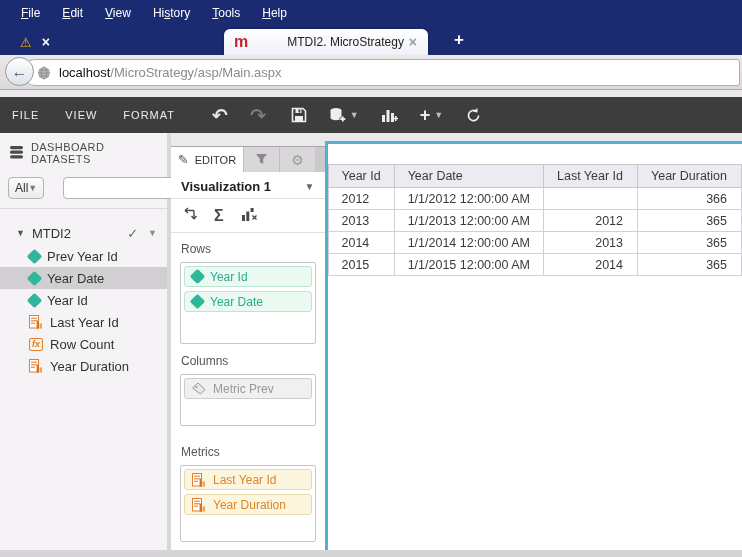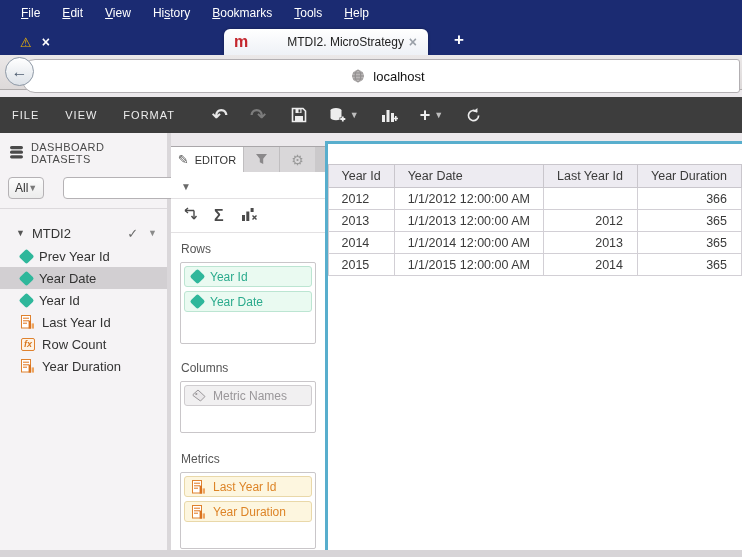--- a/index.html
+++ b/index.html
@@ -17,21 +17,21 @@
   .tab.active { width:204px; background:linear-gradient(#ffffff,#eef1f6); color:#222; border-radius:6px 6px 0 0; padding:0 8px 0 10px; box-shadow:0 0 3px rgba(0,0,0,.35); }
   .tab.active .tab-title { flex:1;margin-left:32px; }
   .warn-icon { color:#f5b800; font-size:13px; margin-right:7px; }
   .mstr-logo { color:#c4262d; font-weight:bold; font-size:16px; margin-right:7px; line-height:1; }
   .tab-close { font-size:14px; font-weight:bold; padding:0 3px; }
   .tab-close.white { color:#fff; }
   .tab-close.gray { color:#9aa0a8; }
   .newtab { color:#fff; font-size:17px; font-weight:bold; margin:0 0 3px 14px; padding:0 12px 2px 12px; border-radius:4px; }
 
   .navbar { height:35px; background:linear-gradient(#ebe8e8,#ddd9d9); border-bottom:1px solid #aeabab; position:relative; }
-  .urlbar { position:absolute; left:22px; right:2px; top:4px; height:34px; background:#fff; border:1px solid #b2afb2; border-radius:13px 3px 3px 13px; display:flex; align-items:center; padding-left:14px;justify-content:center; }
+  .urlbar { position:absolute; left:22px; right:2px; top:4px; height:27px; background:#fff; border:1px solid #b2afb2; border-radius:13px 3px 3px 13px; display:flex; align-items:center; padding-left:14px; }
   .urlbar .host { color:#111; font-size:13px; }
   .urlbar .path { color:#8a8a8a; font-size:13px; }
   .globe { display:inline-flex; margin-right:8px; }
   .backbtn { position:absolute; left:5px; top:2px; width:29px; height:29px; border-radius:50%; background:linear-gradient(#ffffff,#dde2e8); border:1px solid #8e99a6; color:#4e5d70; font-size:16px; font-weight:bold; text-align:center; line-height:27px; }
 
   .gapstrip { height:7px; background:#ece9ec; }
 
   
   .mstr-toolbar { height:36px; background:#3d3d3d; display:flex; align-items:center; padding-left:12px; color:#ededed; }
   .tmenu { font-size:11px; letter-spacing:1px; margin-right:26px; }
@@ -51,21 +51,21 @@
   .sb-select .caret { color:#7a7a7a; font-size:9px; }
   .sb-search { flex:1; height:22px; border:1px solid #b5b2b5; border-radius:4px; background:#fff; display:flex; align-items:center; }
   .sb-search input { flex:1; border:none; outline:none; background:transparent; font-size:12px; padding:0 4px; min-width:0; }
   .sb-search .mag { margin-right:5px; display:inline-flex; }
   .sb-divider { border-top:1px solid #dcd9dc; margin-top:9px; }
   .ds-row { display:flex; align-items:center; margin-top:12px; height:24px; padding:0 10px 0 16px; font-size:13px; color:#333; }
   .ds-row .tri { font-size:9px; color:#555; margin-right:7px; }
   .ds-row .name { flex:1; }
   .ds-row .chk { color:#6a6a6a; font-size:13px; margin-right:10px; }
   .ds-row .caret { color:#8a8a8a; font-size:9px; }
-  .tree-item { display:flex; align-items:center; height:22px; padding-left:21px; font-size:13px; color:#333; gap:7px; }
+  .tree-item { display:flex; align-items:center; height:22px; padding-left:29px; font-size:13px; color:#333; gap:7px; }
   .tree-item.selected { background:#d2cfd2; }
   .dia { width:11px; height:11px; background:#2fb79b; border-radius:2px; transform:rotate(45deg); display:inline-block; flex:0 0 auto; }
   .fxicon { display:inline-block; border:1px solid #df812e; border-radius:2px; background:#fdf3e6; color:#d97820; font-size:9px; font-style:italic; font-weight:bold; line-height:11px; padding:0 2px; }
 
   
   .editor { width:182px; background:#fff; display:flex; flex-direction:column; }
   .e-top { height:14px; background:#ece9ec; border-bottom:1px solid #a9a6a9; }
   .e-tabs { height:25px; background:#cbc9cb; display:flex; }
   .e-tab { display:flex; align-items:center; justify-content:center; gap:6px; font-size:11px; }
   .e-tab.active { background:#fff; width:72px; color:#333; }
@@ -103,21 +103,20 @@
 </head>
 <body>
 
 <div>
 
   <div class="menubar" id="menubar">
       <span class="menu-item"><span class="u">F</span>ile</span>
       <span class="menu-item"><span class="u">E</span>dit</span>
       <span class="menu-item"><span class="u">V</span>iew</span>
       <span class="menu-item">Hi<span class="u">s</span>tory</span>
-      <span class="menu-item"><span class="u">B</span>ookmarks</span>
       <span class="menu-item"><span class="u">T</span>ools</span>
       <span class="menu-item"><span class="u">H</span>elp</span>
     </div>
 
   <div class="tabbar">
     <div class="tab inactive">
       <span class="warn-icon">⚠</span>
       <span class="tab-close white">×</span>
     </div>
     <div class="tab active">
@@ -133,20 +132,21 @@
       <span class="globe">
         <svg width="14" height="14" viewBox="0 0 14 14">
             <circle cx="7" cy="7" r="6" fill="#b9b6b6"></circle>
             <ellipse cx="7" cy="7" rx="2.8" ry="6" fill="none" stroke="#8f8c8c" stroke-width="1"></ellipse>
             <line x1="1" y1="7" x2="13" y2="7" stroke="#8f8c8c" stroke-width="1"></line>
             <line x1="2" y1="4" x2="12" y2="4" stroke="#8f8c8c" stroke-width="1"></line>
             <line x1="2" y1="10" x2="12" y2="10" stroke="#8f8c8c" stroke-width="1"></line>
           </svg>
       </span>
       <span class="host">localhost</span>
+        <span class="path">/MicroStrategy/asp/Main.aspx</span>
     </div>
     <div class="backbtn">←</div>
   </div>
 
   <div class="gapstrip"></div>
 
   <div class="mstr-toolbar">
     <span class="tmenu">FILE</span>
     <span class="tmenu">VIEW</span>
     <span class="tmenu">FORMAT</span>
@@ -279,20 +279,21 @@
             <svg width="13" height="12" viewBox="0 0 13 12">
                 <path d="M1 1 H12 L8.2 5.8 V11 L4.8 9.3 V5.8 Z" fill="#8a888a"></path>
               </svg>
           </span>
         </div>
         <div class="e-tab icon-tab">
           <span class="gear">⚙</span>
         </div>
       </div>
       <div class="viz-row">
+        <span class="vname">Visualization 1</span>
         <span class="caret">▼</span>
       </div>
       <div class="e-div"></div>
       <div class="e-iconrow">
         <span>
           <svg width="16" height="15" viewBox="0 0 16 15" fill="none" stroke="#4a4a4a" stroke-width="1.4">
               <path d="M13 3.5 H4 M13 3.5 V12"></path>
               <path d="M4 3.5 l3 -2.5 M4 3.5 l3 2.5 M13 12 l-2.5 -3 M13 12 l2.5 -3"></path>
             </svg>
         </span>
@@ -311,28 +312,28 @@
       <div class="drop-box" id="box-rows">
           <div class="pill attribute">
             <span class="dia"></span>
             <span>Year Id</span>
           </div>
           <div class="pill attribute">
             <span class="dia"></span>
             <span>Year Date</span>
           </div>
         </div>
-      <div class="e-section-label" style="margin-top:17px;">Columns</div>
+      <div class="e-section-label" style="margin-top:10px;">Columns</div>
       <div class="drop-box" id="box-columns">
           <div class="pill tag">
             <svg width="14" height="13" viewBox="0 0 14 13">
               <path d="M1 5.5 L6 1 L13 7.5 L8.5 12 L1 6.5 Z" fill="#e9e7e9" stroke="#9a979a"></path>
               <circle cx="4.3" cy="5" r="1.1" fill="#9a979a"></circle>
             </svg>
-            <span>Metric Names</span>
+            <span>Metric Prev</span>
           </div>
         </div>
       <div class="e-section-label" style="margin-top:19px;">Metrics</div>
       <div class="drop-box" id="box-metrics">
           <div class="pill metric">
             <svg width="14" height="14" viewBox="0 0 14 14">
               <rect x="0.5" y="0.5" width="9" height="12.5" fill="#fff" stroke="#df812e"></rect>
               <rect x="2" y="2.6" width="6" height="1.3" fill="#e89550"></rect>
               <rect x="2" y="5.1" width="6" height="1.3" fill="#e89550"></rect>
               <rect x="2" y="7.6" width="4" height="1.3" fill="#e89550"></rect>

